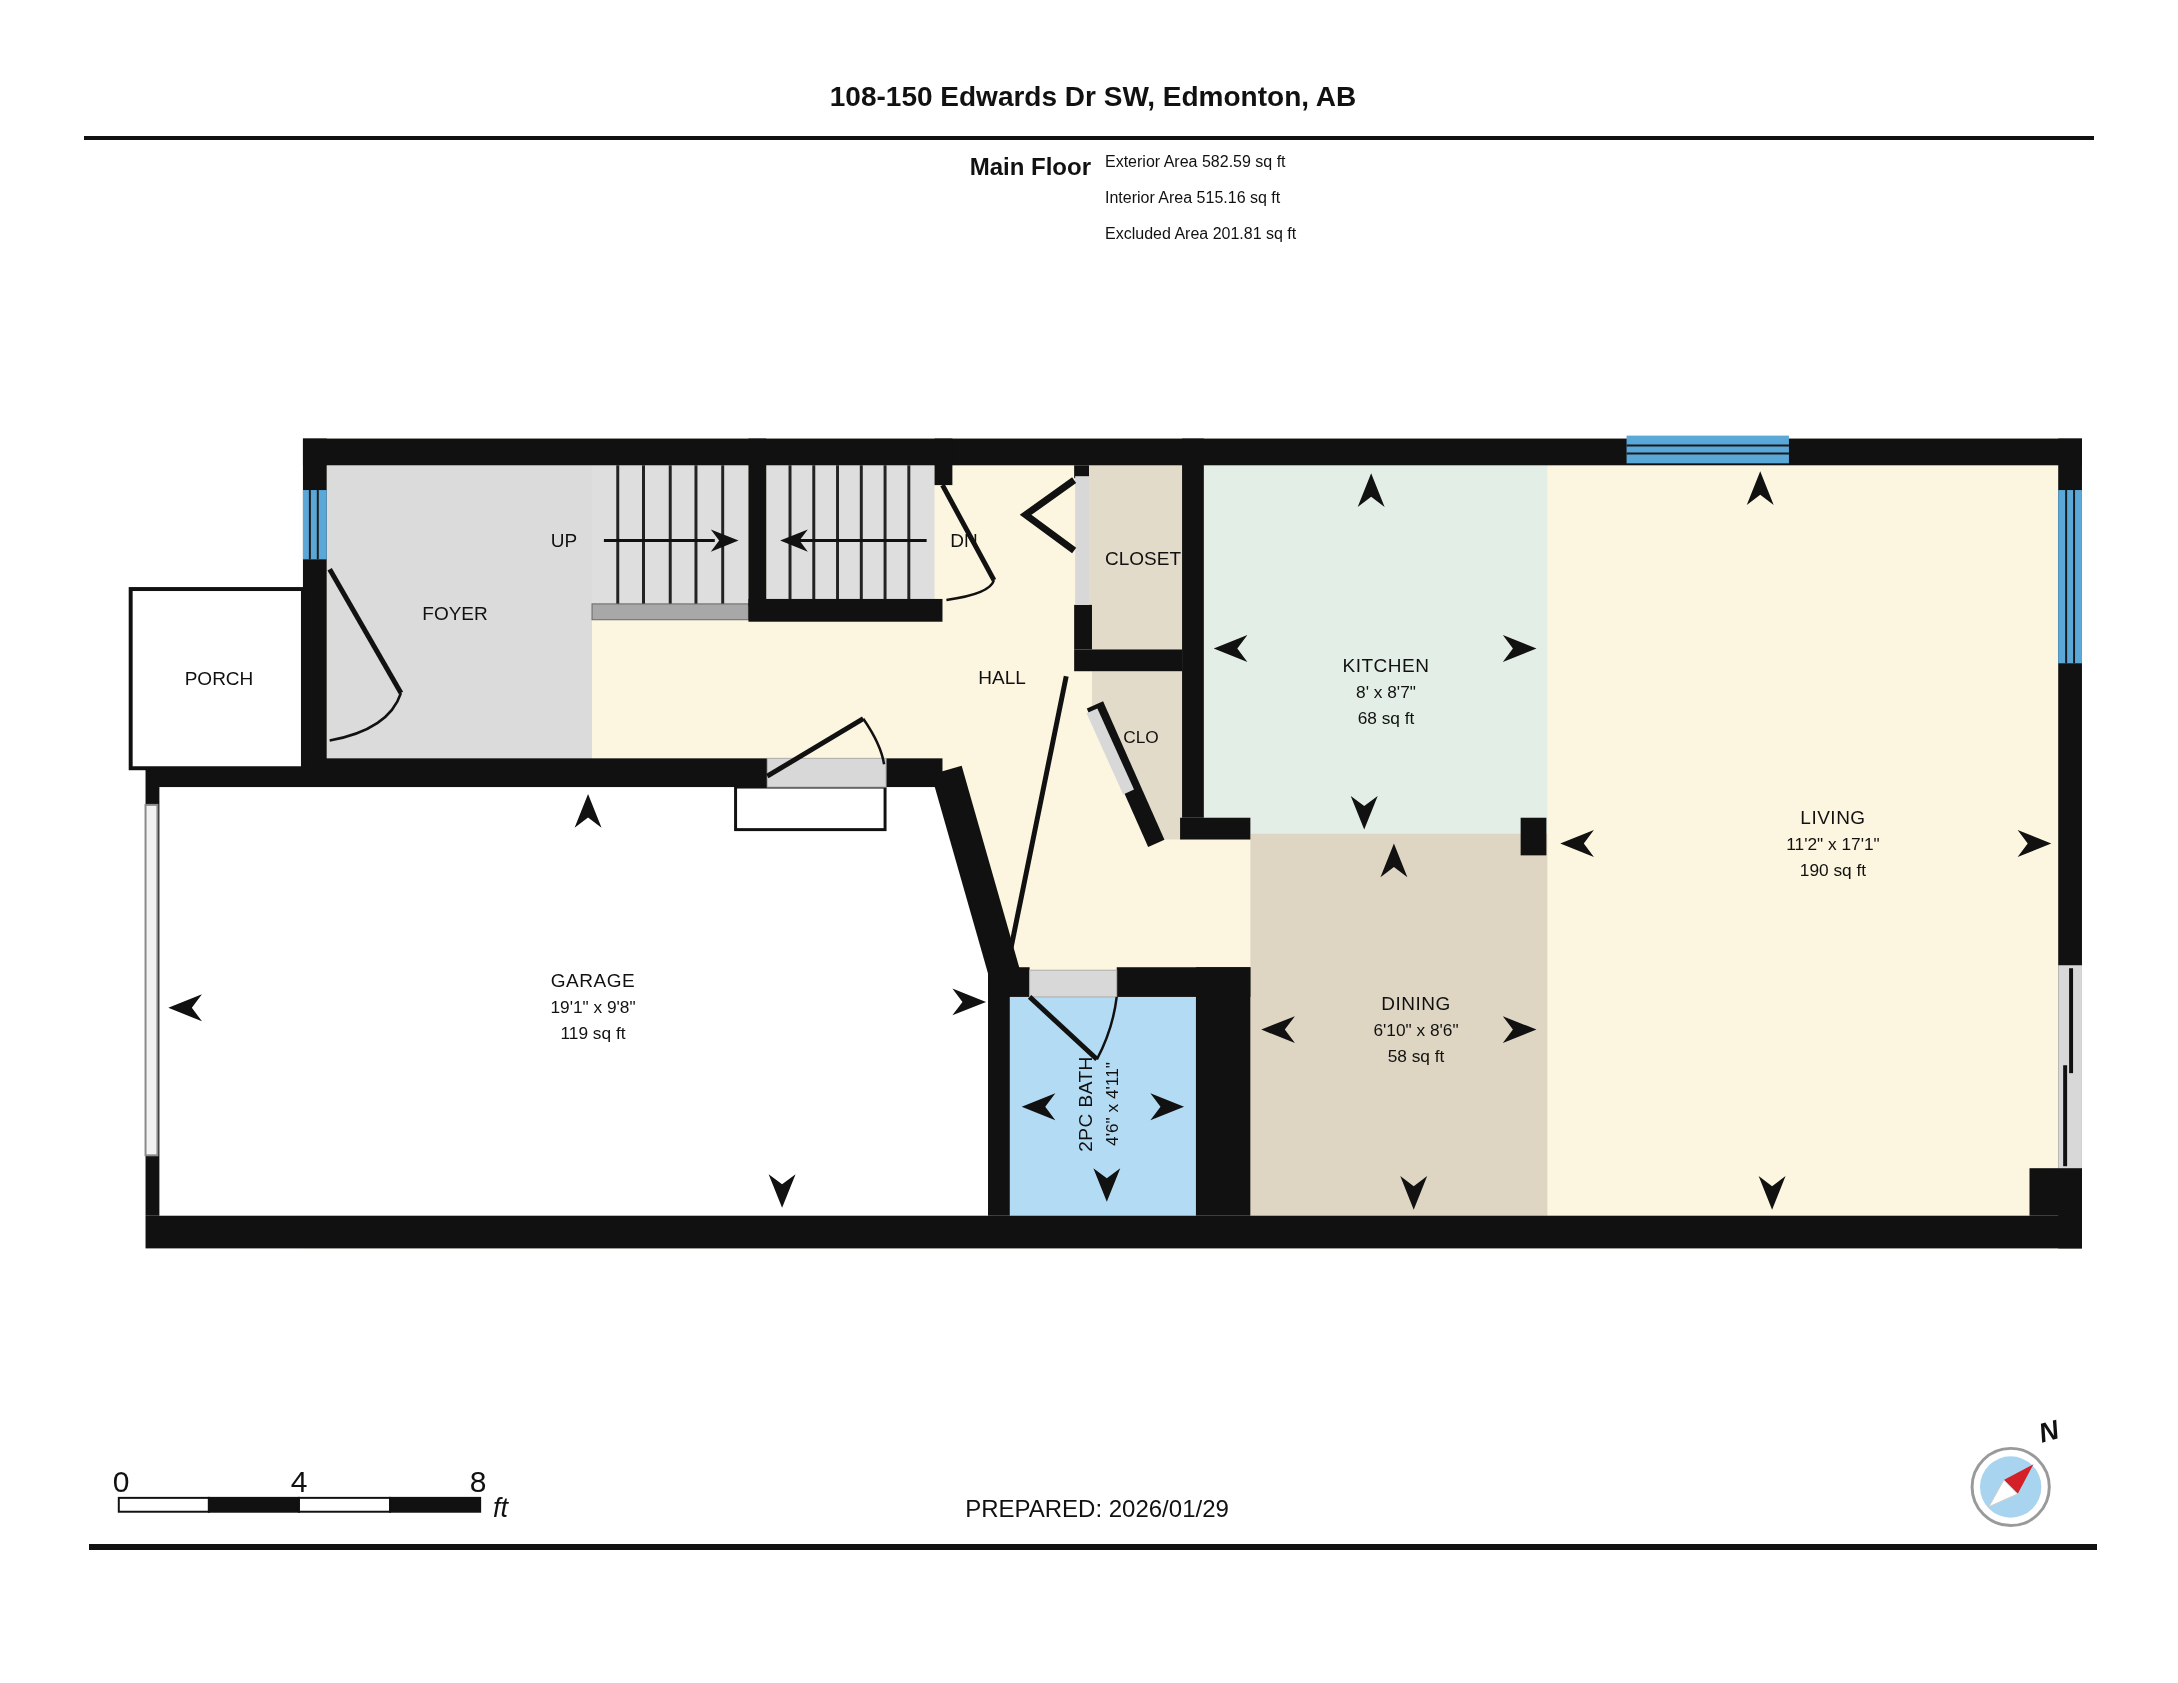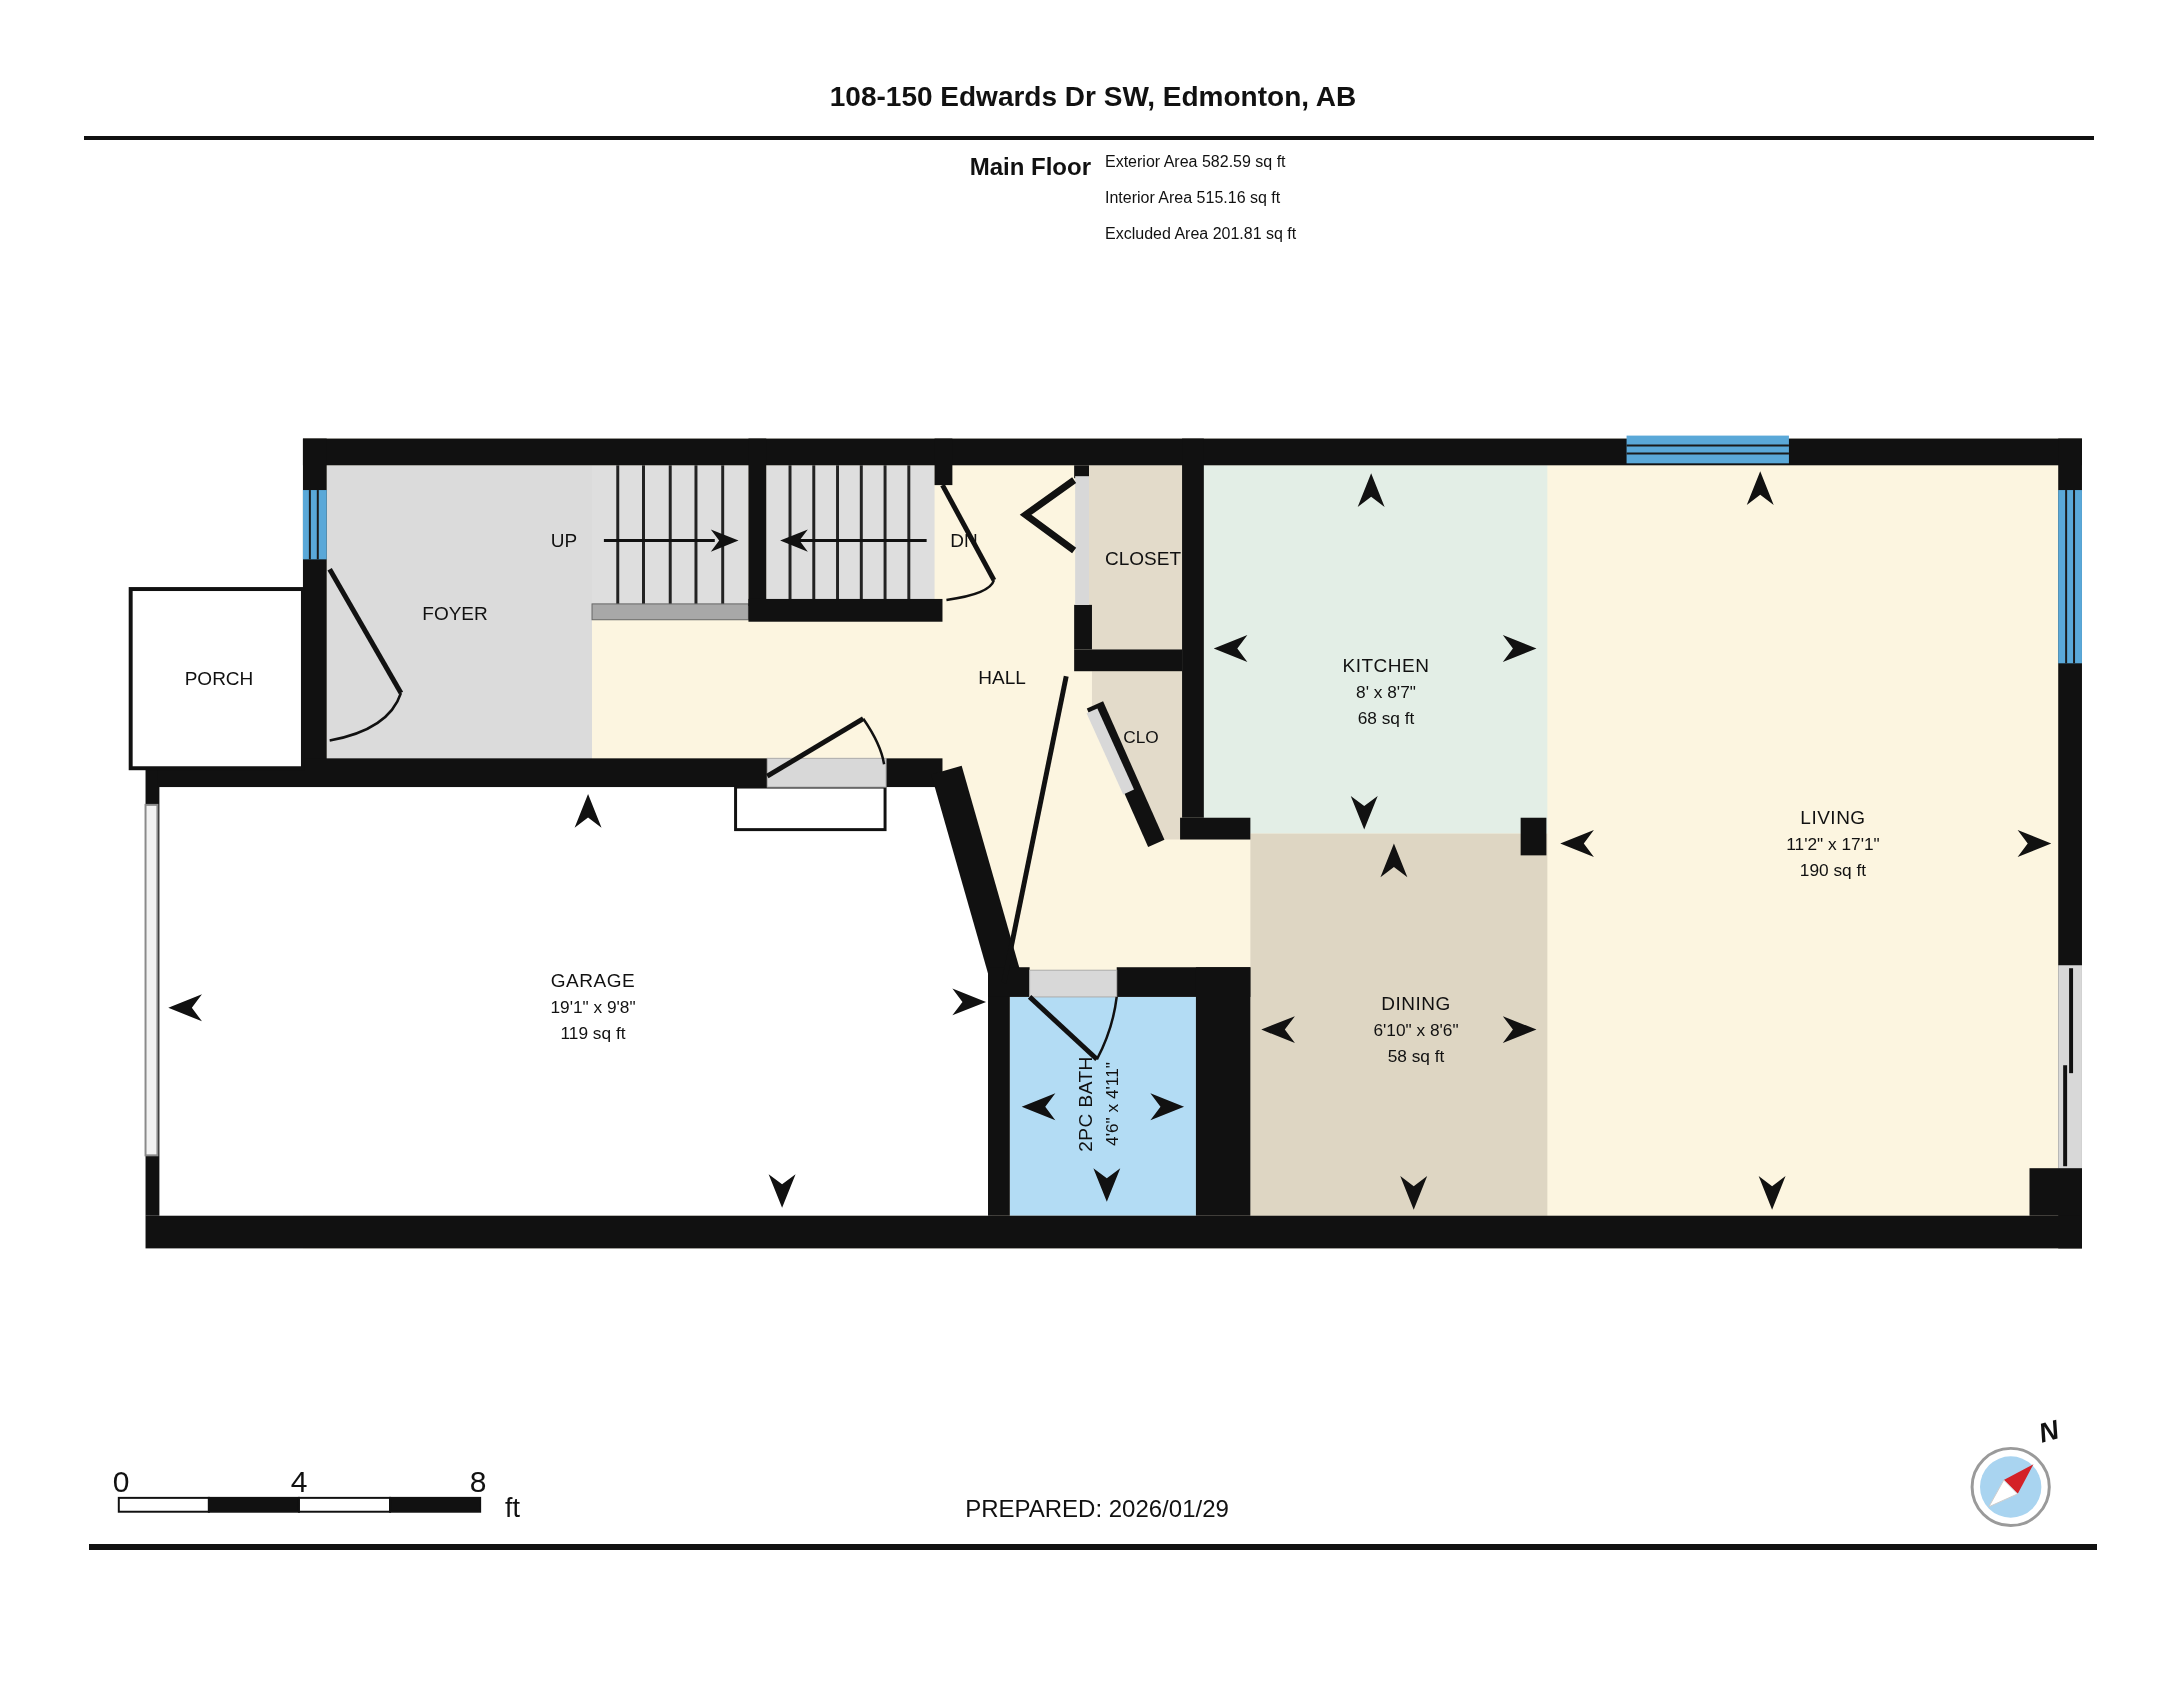--- a/index.html
+++ b/index.html
@@ -238,19 +238,19 @@
     <div class="room-sub">119 sq ft</div>
   </div>
   <div id="bath-label" class="room-label" style="left:1099px;top:1104px;">
     <div class="room-name">2PC BATH</div>
     <div class="room-sub">4'6" x 4'11"</div>
   </div>
 
   <div class="scale-num" style="left:121px;top:1465px;">0</div>
   <div class="scale-num" style="left:299px;top:1465px;">4</div>
   <div class="scale-num" style="left:478px;top:1465px;">8</div>
-  <div id="scale-unit" class="abs" style="left:505px;top:1493px;">ft</div>
+  <div id="scale-unit" class="abs" style="left:493px;top:1493px;font-style:italic;">ft</div>
   <div id="prepared" class="abs">PREPARED: 2026/01/29</div>
   <div id="compass-n" class="abs">N</div>
   <div class="hrule" style="left:89px;top:1544px;width:2008px;height:6px;"></div>
 
 </div>
 
 
 </body></html>

